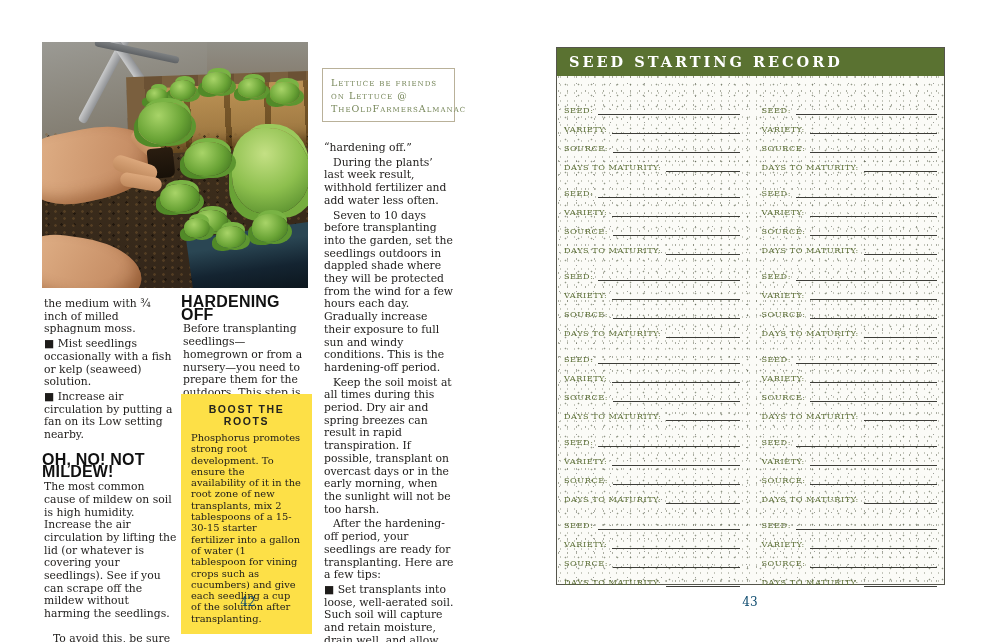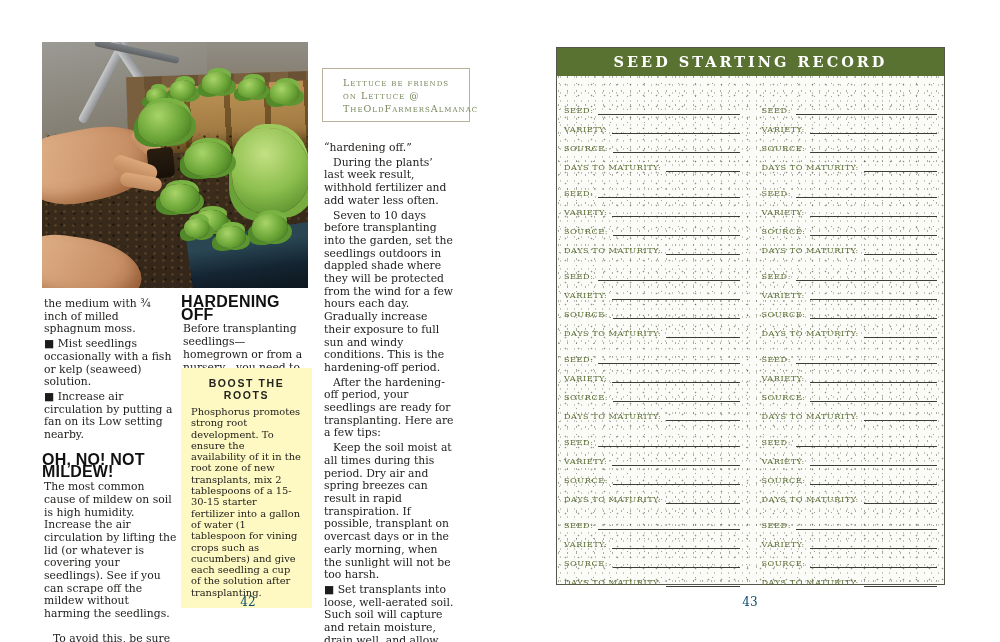--- a/index.html
+++ b/index.html
@@ -52,34 +52,34 @@
   .col{position:absolute;font-size:10.8px;line-height:12.7px;text-align:left;}
   .col1{left:42px;top:296px;width:137px;}
   .col2{left:181px;top:296px;width:131px;}
   .col3{left:322px;top:140px;width:135px;}
   .col p{margin:2px;}
   .gap{margin-top:12px !important;}
   .indent{text-indent:9px;}
   .subhead{font-family:"Liberation Sans",sans-serif;font-weight:bold;font-size:16px;letter-spacing:.2px;margin:12px 0 1px 0 !important;color:#111;}
   .subhead.first{margin-top:0 !important;}
 
-  .fb-box{position:absolute;left:322px;top:68px;width:148px;border:1px solid #b9b199;padding:7px 8px 6px 20px;box-sizing:border-box;}
+  .fb-box{position:absolute;left:322px;top:68px;width:133px;border:1px solid #b9b199;padding:7px 8px 6px 8px;box-sizing:border-box;}
   .fb-box div{font-variant:small-caps;letter-spacing:1px;font-size:9.5px;line-height:13px;color:#77875a;}
 
-  .boost-box{position:absolute;left:181px;top:368px;width:131px;background:#fef9c3;box-sizing:border-box;padding:9px 10px 10px 10px;}
+  .boost-box{position:absolute;left:181px;top:394px;width:131px;background:#fde047;box-sizing:border-box;padding:9px 10px 10px 10px;}
   .boost-head{font-family:"Liberation Sans",sans-serif;font-weight:bold;font-size:10.5px;letter-spacing:1.6px;text-align:center;color:#23231e;line-height:12px;margin:0 0 5px 0;}
   .boost-body{font-size:9.9px;line-height:11.3px;margin:0;}
 
   .pagenum{position:absolute;top:595px;width:40px;text-align:center;font-size:12px;color:#0c4a6e;}
   .pn42{left:228px;} .pn43{left:730px;}
 
   
   .form{position:absolute;left:556px;top:47px;width:389px;height:538px;box-sizing:border-box;border:1px solid #55554c;background:#fbfbf7;}
   .form-title{height:28px;background:#5a7231;color:#ffffff;font-family:"DejaVu Serif",serif;font-weight:bold;
-              font-size:14.5px;letter-spacing:3px;text-align:center;line-height:28px;}
+              font-size:14.5px;letter-spacing:3px;line-height:28px;padding-left:12px;}
   .form-body{position:absolute;left:0;top:28px;right:0;bottom:0;display:flex;padding:20px 7px 0 7px;box-sizing:border-box;gap:22px;
     background-color:#fbfbf7;
     background-image:radial-gradient(circle,rgba(60,70,45,.55) .7px,transparent 1.1px),
                      radial-gradient(circle,rgba(90,95,75,.5) .6px,transparent 1px),
                      radial-gradient(circle,rgba(40,45,35,.45) .5px,transparent .9px),
                      radial-gradient(circle,rgba(120,125,105,.42) .6px,transparent 1px);
     background-size:13px 11px,9px 14px,17px 13px,7px 8px;
     background-position:2px 3px,6px 8px,11px 1px,0 5px;}
   .record-col{flex:1;}
   .record-block{margin-bottom:7px;}
@@ -144,22 +144,22 @@
 
   <div class="boost-box">
     <p class="boost-head">BOOST THE ROOTS</p>
     <p class="boost-body">Phosphorus promotes strong root development. To ensure the availability of it in the root zone of new transplants, mix 2 tablespoons of a 15-30-15 starter fertilizer into a gallon of water (1 tablespoon for vining crops such as cucumbers) and give each seedling a cup of the solution after transplanting.</p>
   </div>
 
   <div class="col col3">
     <p>“hardening off.”</p>
     <p class="indent">During the plants’ last week result, withhold fertilizer and add water less often.</p>
     <p class="indent">Seven to 10 days before transplanting into the garden, set the seedlings outdoors in dappled shade where they will be protected from the wind for a few hours each day. Gradually increase their exposure to full sun and windy conditions. This is the hardening-off period.</p>
+    <p class="indent">Keep the soil moist at all times during this period. Dry air and spring breezes can result in rapid transpiration. If possible, transplant on overcast days or in the early morning, when the sunlight will not be too harsh.</p>
     <p class="indent">After the hardening-off period, your seedlings are ready for transplanting. Here are a few tips:</p>
-    <p class="indent">Keep the soil moist at all times during this period. Dry air and spring breezes can result in rapid transpiration. If possible, transplant on overcast days or in the early morning, when the sunlight will not be too harsh.</p>
     <p>■ Set transplants into loose, well-aerated soil. Such soil will capture and retain moisture, drain well, and allow easy penetration by seedling roots.</p>
 
   </div>
 
   <div class="pagenum pn42">42</div>
 </div>
 
 <div>
   <div class="form">
     <div class="form-title">SEED STARTING RECORD</div>

